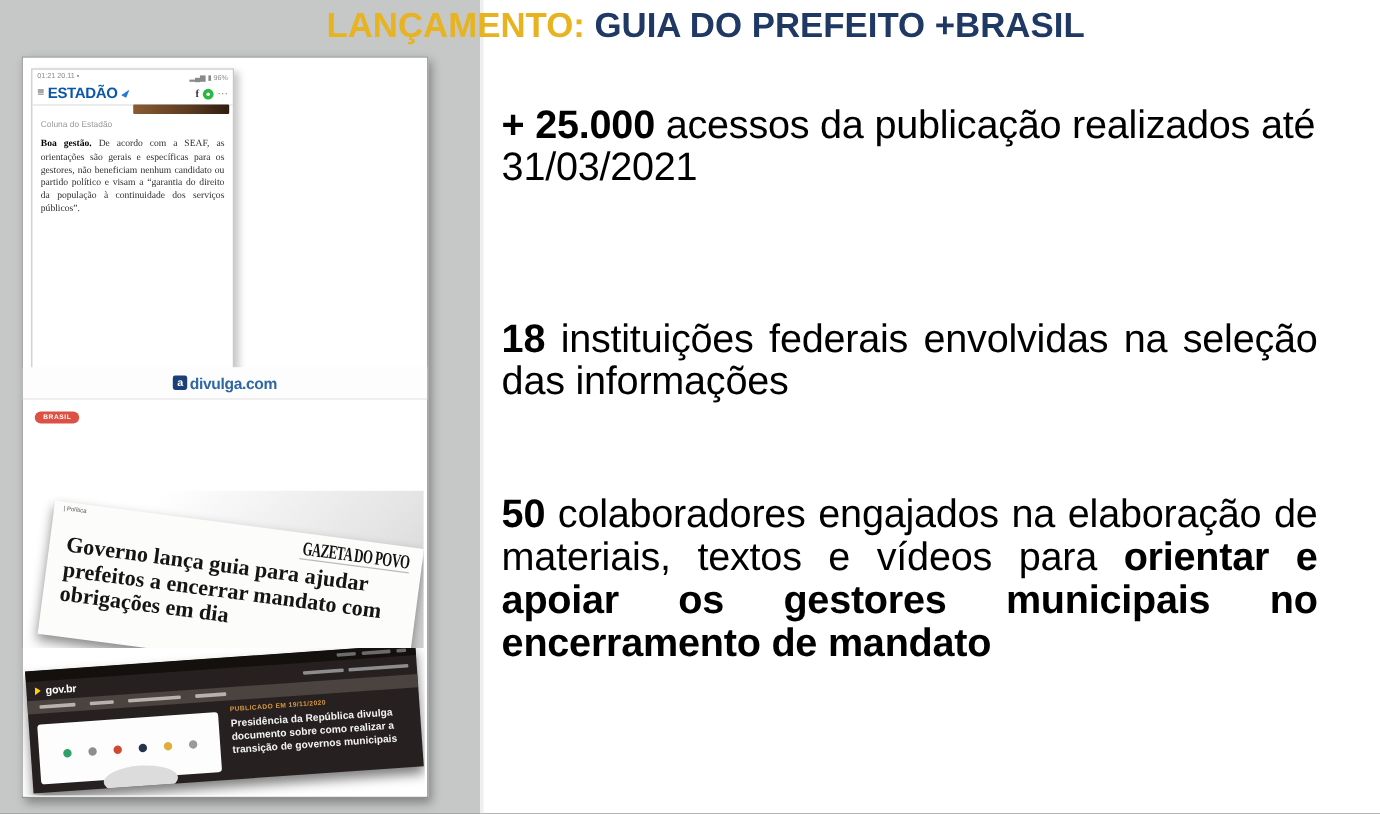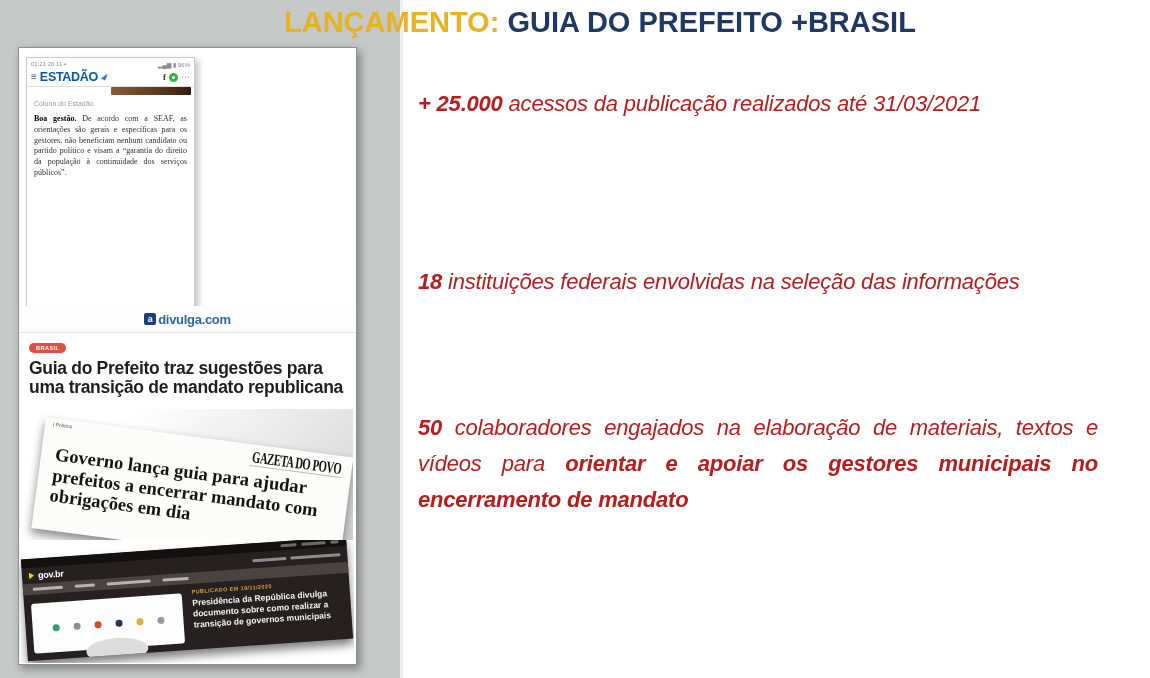--- a/index.html
+++ b/index.html
@@ -1,26 +1,26 @@
 <!DOCTYPE html>
 <html><head>
 <meta charset="utf-8">
 <style>
   html,body{margin:0;padding:0;background:#888;}
   .slide{position:relative;width:1150px;height:678px;background:#c6c8c8;overflow:hidden;
          font-family:"Liberation Sans",sans-serif;}
   
   .right-panel{position:absolute;left:400px;top:0;width:750px;height:678px;background:#ffffff;
                border-left:3px solid #efefef;}
-  .page-title{position:absolute;left:284px;top:6px;z-index:6;white-space:nowrap;
+  .page-title{position:absolute;left:272px;top:6px;z-index:6;white-space:nowrap;
               font-size:29px;font-weight:700;letter-spacing:0px;}
   .page-title .hl{color:#e7b321;}
   .page-title .rest{color:#1f3864;}
-  .stat{position:absolute;left:418px;color:#b91c1c;font-size:22px;line-height:35px;
-        letter-spacing:-0.2px;margin:0;font-style:italic;}
+  .stat{position:absolute;left:418px;color:#000000;font-size:33px;line-height:35px;
+        letter-spacing:-0.2px;margin:0;}
   .stat b{font-weight:700;}
   #stat1{top:86px;width:690px;}
   #stat2{top:264px;width:680px;text-align:justify;}
   #stat3{top:410px;width:680px;text-align:justify;line-height:36px;}
   
   .left-card{position:absolute;left:18px;top:47px;width:337px;height:616px;background:#fff;
              border:1px solid #909090;box-shadow:3px 4px 8px rgba(0,0,0,.35);}
   
   .phone{position:absolute;left:7px;top:9px;width:167px;height:252px;background:#fff;
          border:1px solid #c9c9c9;box-shadow:4px 3px 6px rgba(0,0,0,.22);overflow:hidden;}
@@ -133,21 +133,20 @@
       </div>
     </div>
 
     <div class="acritica-strip">
       <span class="acritica-a">a</span>
       <span class="acritica-rest">divulga.com</span>
     </div>
 
     <div class="headline-block">
       <span class="badge">BRASIL</span>
-      <h3>Guia do Prefeito traz sugestões para uma transição de mandato republicana</h3>
     </div>
 
     <div class="gazeta-zone">
       <div class="gazeta-paper">
         <div class="gazeta-head">
           <span class="gazeta-tag">| Política</span>
           <span class="gazeta-masthead">GAZETA DO POVO</span>
         </div>
         <div class="gazeta-rule"></div>
         <div class="gazeta-headline">Governo lança guia para ajudar prefeitos a encerrar mandato com obrigações em dia</div>

